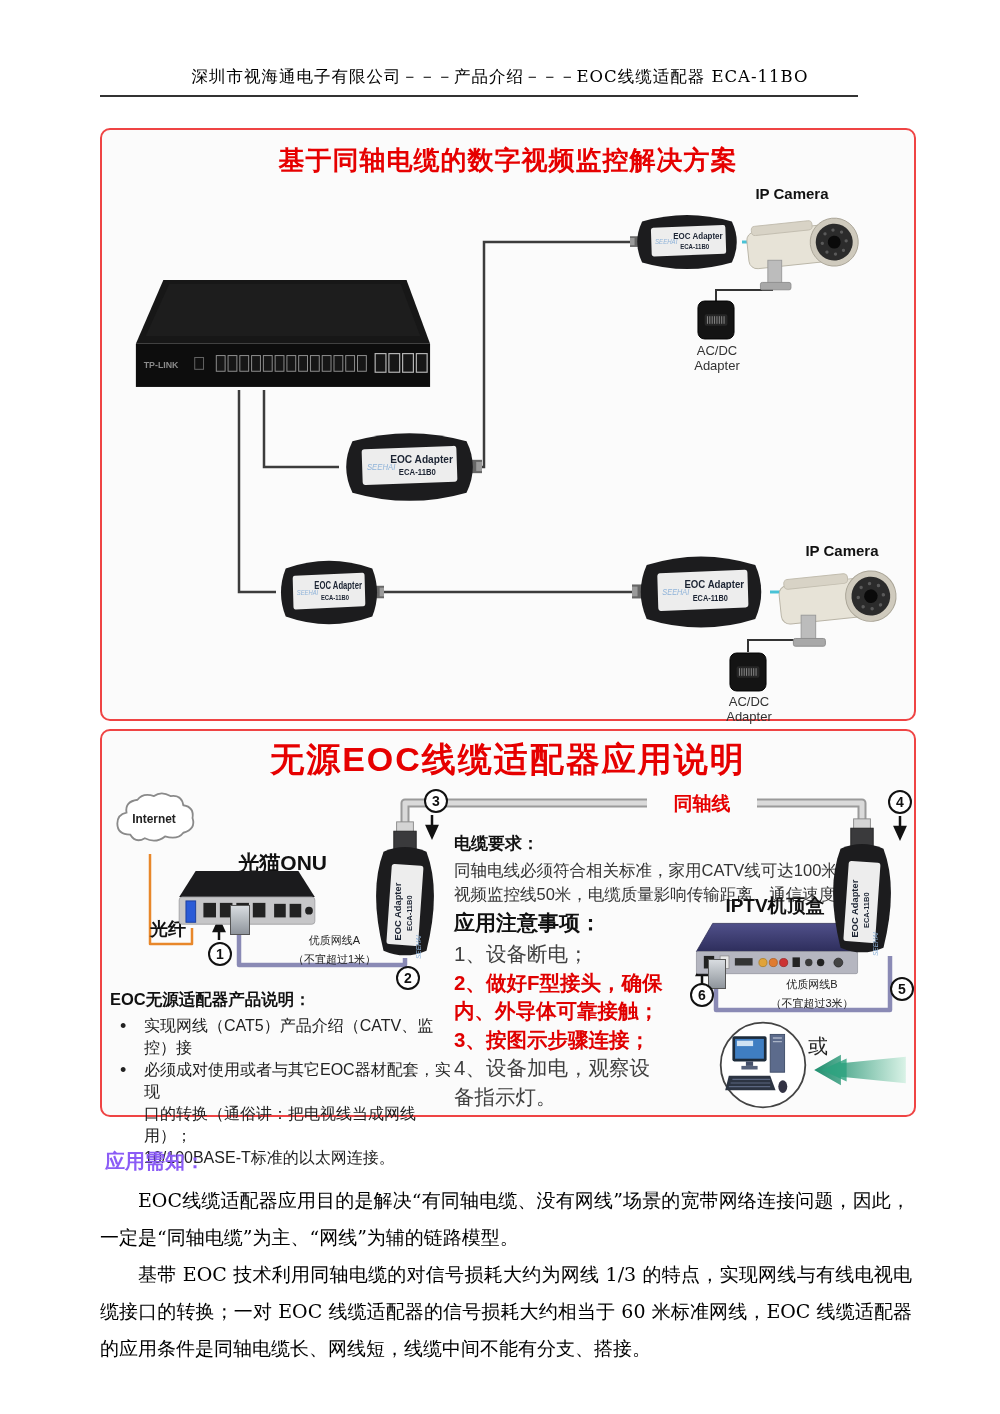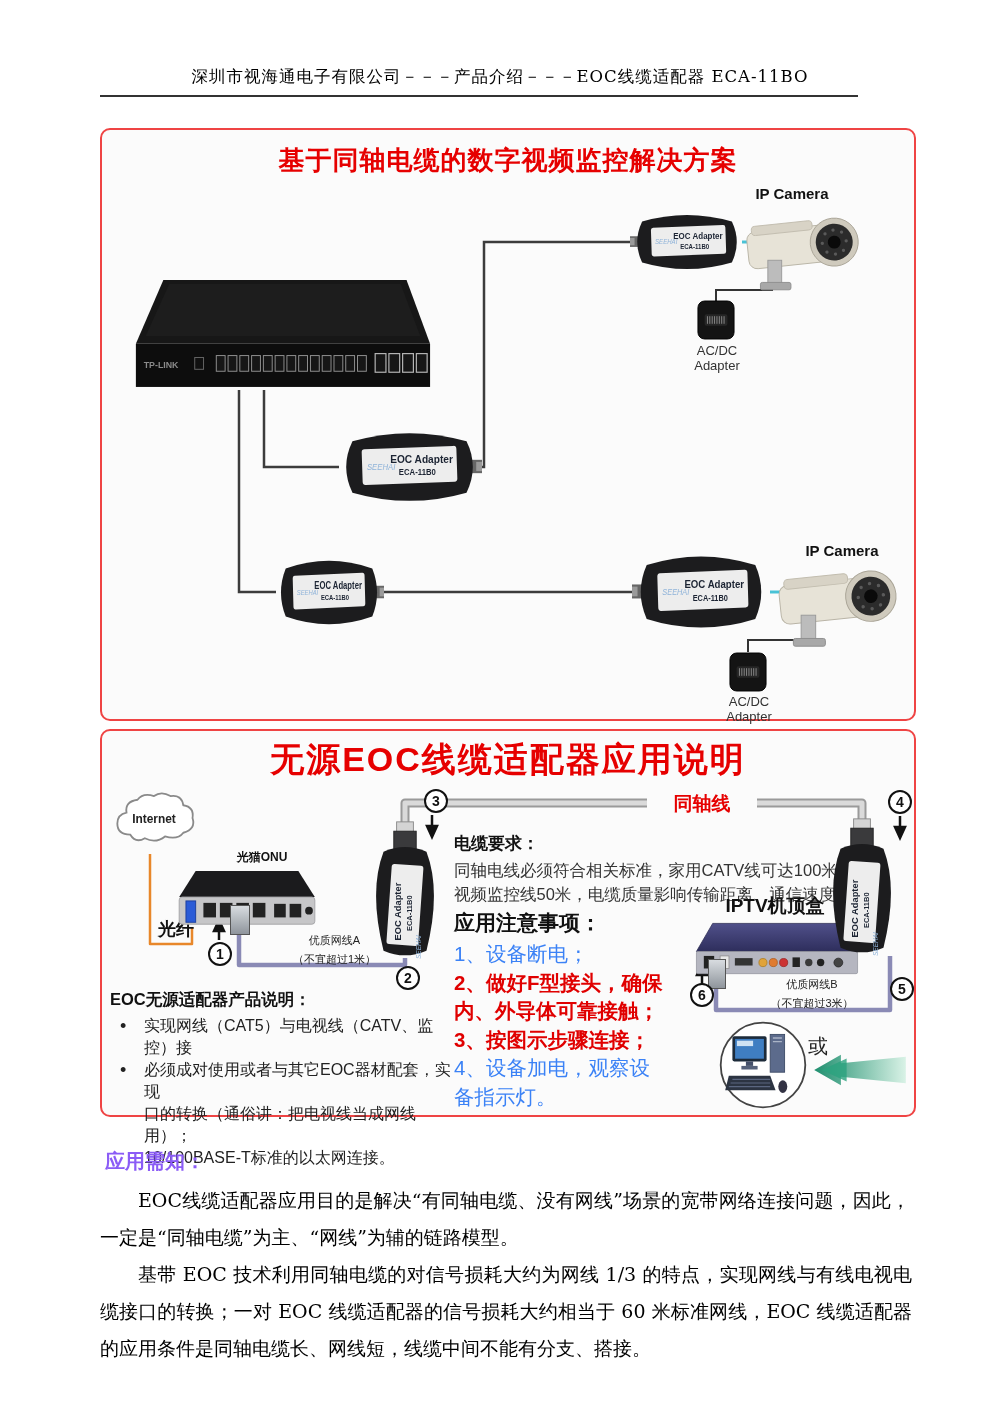--- a/index.html
+++ b/index.html
@@ -15,21 +15,21 @@
   .small-lbl{font-size:11px;color:#222;text-align:center;line-height:19px;}
   .acdc-lbl{font-size:13px;color:#333;text-align:center;line-height:15px;}
   .badge{width:24px;height:24px;box-sizing:border-box;border:2.5px solid #111;border-radius:50%;
          background:#fff;color:#111;font-weight:bold;font-size:14px;display:flex;
          align-items:center;justify-content:center;z-index:6;}
   .rj45{background:linear-gradient(#d8dce0,#8f959c);border:1px solid #555;z-index:5;}
   .coax-lbl{color:#e60000;font-weight:bold;font-size:19px;background:#fbfbfb;padding:0 5px;z-index:4;text-align:center;}
   .req-title{font-weight:bold;font-size:17px;color:#111;margin-bottom:3px;}
   .req-line{font-size:16.5px;color:#333;line-height:24px;}
   .notes-title{font-weight:bold;font-size:21px;color:#111;margin-bottom:3px;}
-  .note-line{font-size:20.5px;line-height:28.5px;color:#3b82f6;}
+  .note-line{font-size:20.5px;line-height:28.5px;color:#404040;}
   .note-line.red{color:#e00000;font-weight:bold;}
   .prod-title{font-weight:bold;font-size:16.5px;margin-bottom:4px;}
   .prod-line{font-size:16px;line-height:22px;color:#222;padding-left:34px;position:relative;}
   .prod-line.first::before{content:"\2022";position:absolute;left:10px;font-size:18px;}
   .ftitle{font-family:Liberation Serif, serif;font-weight:bold;font-size:20px;color:#8b5cf6;}
   .fpara{font-family:"DejaVu Serif",serif;font-size:19px;line-height:37px;text-indent:2em;
          text-align:justify;color:#000;}
   .cloud-wrap{z-index:3;}
   .z5{z-index:5;}
 </style>
@@ -212,36 +212,36 @@
       <path d="M600,253 V242" fill="none"></path>
         <polygon points="595,244 605,244 600,233"></polygon>
     </g>
   </svg>
 
   <svg class="abs cloud-wrap" style="left:8px;top:58px;" width="88" height="60" viewBox="0 0 96 62">
     <path d="M22,48 Q8,48 8,36 Q8,26 18,24 Q16,12 30,10 Q36,2 48,6 Q56,0 66,6 Q78,4 80,16 Q92,18 90,30 Q94,42 80,46 Q74,54 60,50 Q50,58 38,52 Q28,58 22,48 Z" fill="#ffffff" stroke="#8a8a8a" stroke-width="2"></path>
     <text x="48" y="35" text-anchor="middle" font-size="13" font-weight="bold" fill="#222">Internet</text>
   </svg>
 
-  <div class="abs lbl" style="left:95px;top:118px;width:130px;text-align:center;font-size:12px;">光猫ONU</div>
+  <div class="abs lbl" style="left:95px;top:118px;width:130px;text-align:right;font-size:21px;">光猫ONU</div>
   <svg class="abs z5" style="left:72px;top:137px;" width="146" height="62" viewBox="0 0 150 64">
     <polygon points="22,3 128,3 145,30 5,30" fill="#1b1b1d"></polygon>
     <rect x="5" y="30" width="140" height="28" rx="3" fill="#c6c6c8" stroke="#a5a5a8"></rect>
     <rect x="12" y="34" width="10" height="22" fill="#2a5bd7" stroke="#1c3f9e"></rect>
     <g fill="#222">
       <rect x="30" y="36" width="13" height="15"></rect>
         <rect x="47" y="36" width="13" height="15"></rect>
       <rect x="64" y="36" width="13" height="15"></rect>
         <rect x="81" y="36" width="13" height="15"></rect>
       <rect x="103" y="37" width="12" height="14"></rect>
         <rect x="119" y="37" width="12" height="14"></rect>
     </g>
     <circle cx="139" cy="44" r="4" fill="#222"></circle>
   </svg>
-  <div class="abs lbl" style="left:48px;top:186px;font-size:18px;margin-left:8px;">光纤</div>
+  <div class="abs lbl" style="left:48px;top:186px;font-size:18px;">光纤</div>
 
   <div class="abs rj45" style="left:128px;top:174px;width:18px;height:28px;"></div>
   <div class="abs badge" style="left:106px;top:211px;">1</div>
 
   <div class="abs small-lbl" style="left:150px;top:200px;width:165px;">
     <div>优质网线A</div>
     <div>（不宜超过1米）</div>
   </div>
   <div class="abs badge" style="left:294px;top:235px;">2</div>
 
@@ -314,21 +314,21 @@
   <div class="abs badge" style="left:588px;top:252px;">6</div>
 
   <div class="abs small-lbl" style="left:630px;top:244px;width:160px;">
     <div>优质网线B</div>
     <div>（不宜超过3米）</div>
   </div>
   <div class="abs badge" style="left:788px;top:246px;">5</div>
 
   <div class="abs" style="left:8px;top:258px;width:350px;">
     <div class="prod-title">EOC无源适配器产品说明：</div>
-    <div class="prod-line first">实现网线（CAT5）与电视线（CATV、监控）接</div>
+    <div class="prod-line first">实现网线（CAT5）产品介绍（CATV、监控）接</div>
     <div class="prod-line first">必须成对使用或者与其它EOC器材配套，实现</div>
     <div class="prod-line">口的转换（通俗讲：把电视线当成网线用）；</div>
     <div class="prod-line">10/100BASE-T标准的以太网连接。</div>
   </div>
 
   <svg class="abs" style="left:616px;top:289px;" width="90" height="90" viewBox="0 0 100 100">
     <circle cx="50" cy="50" r="47" fill="#fff" stroke="#444" stroke-width="2"></circle>
     <rect x="58" y="16" width="16" height="42" fill="#5c6b8c" stroke="#3c4a66"></rect>
     <path d="M61,20 h10 M61,24 h10" stroke="#aab4c6" stroke-width="1.5"></path>
     <rect x="16" y="18" width="38" height="28" rx="2" fill="#1d2b3a"></rect>

